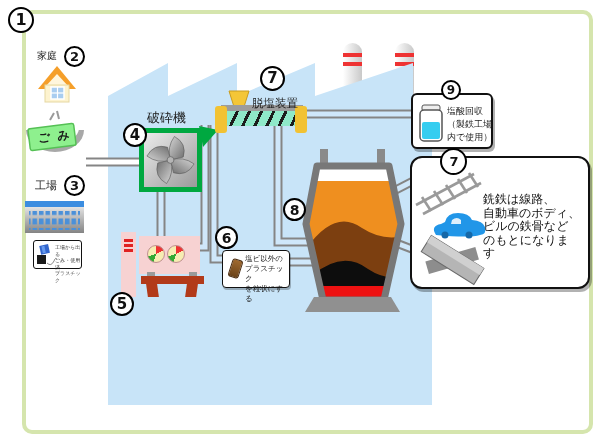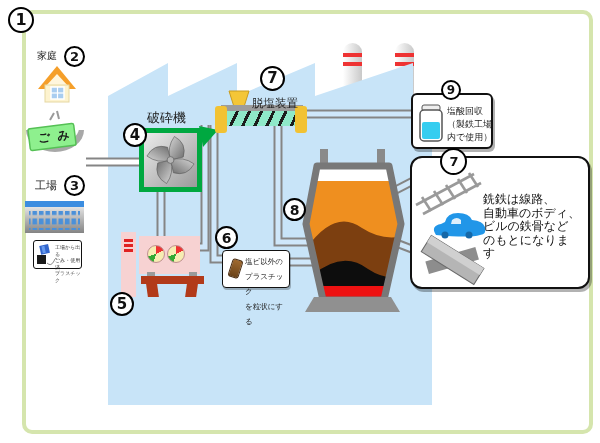--- a/index.html
+++ b/index.html
@@ -172,21 +172,21 @@
       <path d="M12,21 q4,4 7,-2 q2,-5 3,-1" stroke="#888" stroke-width="1" fill="none"></path>
     </svg>
     <div class="abs pre" style="left:21px;top:3px;width:27px;font-size:5px;line-height:6.5px;color:#333;">工場から出る
 ごみ・使用済
 プラスチック</div>
   </div>
 
   <div class="whitebox" style="left:222px;top:250px;width:68px;height:38px;border-width:1.5px;border-radius:4px;box-shadow:1px 2px 0 rgba(0,0,0,.25);">
     <div class="abs" style="left:7px;top:8px;width:9px;height:17px;border-radius:3px;border:1px solid #4a2c10;
                 background:linear-gradient(180deg,#a06a30,#6a4218);transform:rotate(18deg);"></div>
-    <div class="abs pre" style="left:22px;top:3px;width:44px;font-size:7.5px;line-height:15px;color:#222;">塩ビ以外の
+    <div class="abs pre" style="left:22px;top:3px;width:44px;font-size:7.5px;line-height:10px;color:#222;">塩ビ以外の
 プラスチック
 を粒状にする</div>
   </div>
 
   <div class="whitebox" style="left:411px;top:93px;width:82px;height:56px;border-radius:6px;">
     <svg width="26" height="40" viewBox="0 0 26 40" style="position:absolute;left:5px;top:9px;">
       <rect x="4" y="1" width="18" height="6" rx="2" fill="#eeeeee" stroke="#555" stroke-width="1"></rect>
       <rect x="2" y="6" width="22" height="31" rx="4" fill="#ffffff" stroke="#555" stroke-width="1.5"></rect>
       <rect x="4" y="18" width="18" height="17" rx="2" fill="#35cdf0"></rect>
     </svg>

